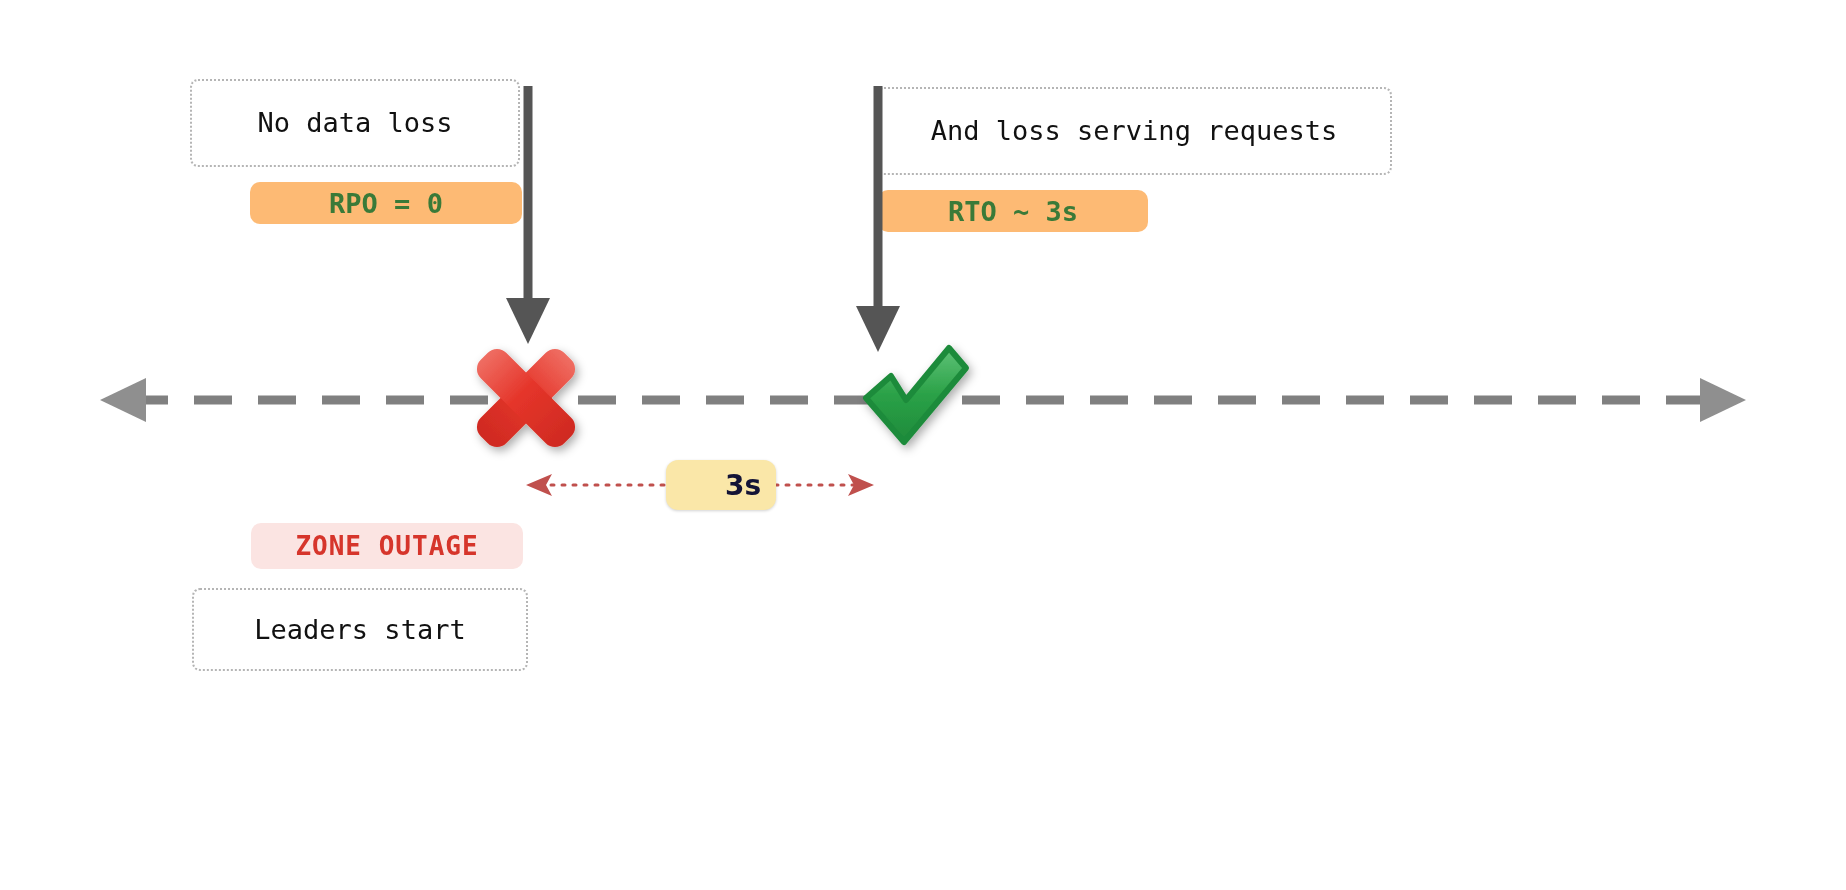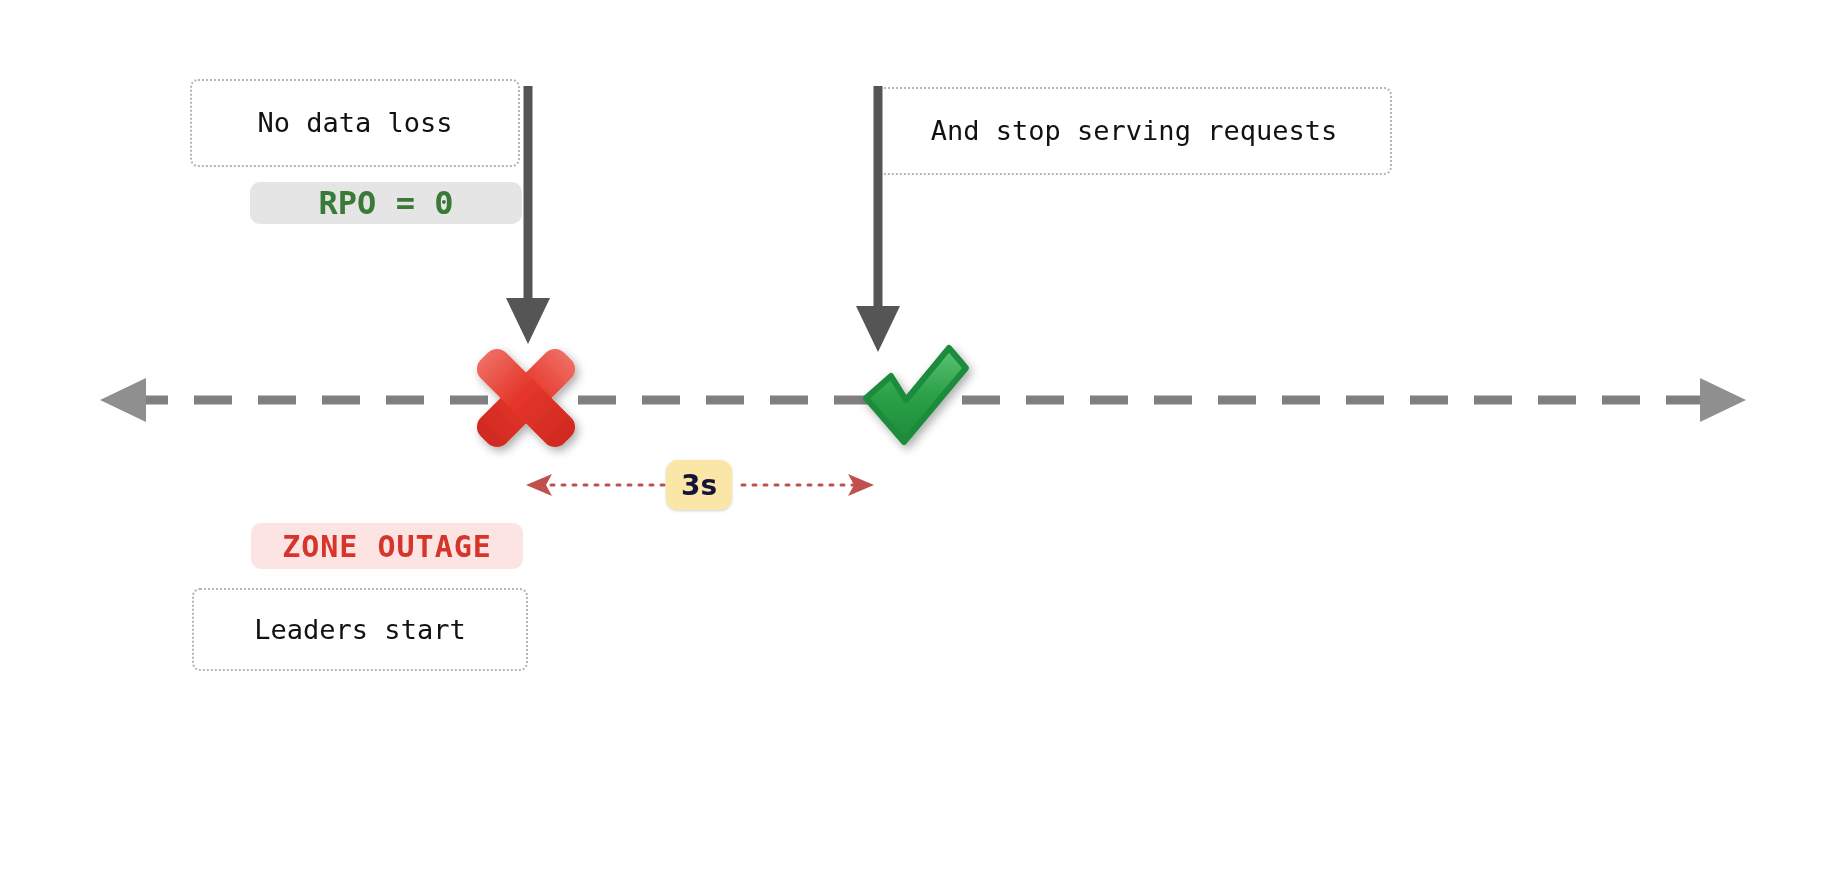--- a/index.html
+++ b/index.html
@@ -34,22 +34,22 @@
     border-radius:10px;
     display:flex;
     align-items:center;
     justify-content:center;
     font-family:"DejaVu Sans Mono","Liberation Mono",monospace;
     font-weight:bold;
     white-space:pre;
     box-sizing:border-box;
     z-index:3;
   }
-  .badge-green{background:#e5e5e5;color:#3a7a38;font-size:32px;}
-  .badge-red{background:#fbe4e2;color:#d6352b;font-size:30px;letter-spacing:1px;}
+  .badge-green{background:#fdba74;color:#3a7a38;font-size:27px;}
+  .badge-red{background:#fbe4e2;color:#d6352b;font-size:26px;letter-spacing:1px;}
 
   
   .droparrow{position:absolute;z-index:5;}
 
   
   #timeline{position:absolute;left:0;top:360;z-index:1;}
 
   
   .marker{position:absolute;z-index:6;}
 
@@ -85,27 +85,30 @@
   <svg class="droparrow" style="left:850px;top:86px;" width="60" height="270" viewBox="0 0 60 270">
     <line x1="28" y1="0" x2="28" y2="228" stroke="#555555" stroke-width="9"></line>
     <polygon points="28,266 6,220 50,220" fill="#555555"></polygon>
   </svg>
 
   <div class="note" id="note-no-data-loss" style="left:190px;top:79px;width:330px;height:88px;">
     <span class="ln">No data loss</span>
   </div>
 
   <div class="note" id="note-tablet-failover" style="left:876px;top:87px;width:516px;height:88px;">
-    <span class="ln">And stop serving requests</span>
+    <span class="ln">And loss serving requests</span>
   </div>
 
   <div class="badge badge-green" id="badge-rpo" style="left:250px;top:182px;width:272px;height:42px;">
     <span>RPO = 0</span>
   </div>
 
+  <div class="badge badge-green" id="badge-rto" style="left:878px;top:190px;width:270px;height:42px;">
+    <span>RTO ~ 3s</span>
+  </div>
 
   <svg class="marker" style="left:462px;top:333px;" width="130" height="132" viewBox="0 0 130 132">
     <defs>
       <linearGradient id="redg" x1="0" y1="0" x2="0" y2="1">
         <stop offset="0%" stop-color="#ef6e63"></stop>
         <stop offset="45%" stop-color="#e5352a"></stop>
         <stop offset="100%" stop-color="#cf2a22"></stop>
       </linearGradient>
       <filter id="shx" x="-40%" y="-40%" width="190%" height="190%">
         <feDropShadow dx="3" dy="4" stdDeviation="5" flood-color="#000" flood-opacity="0.32"></feDropShadow>
@@ -133,21 +136,21 @@
     </g>
   </svg>
 
   <svg id="gap" style="left:500px;top:455px;" width="420" height="60" viewBox="0 0 420 60">
     <line x1="40" y1="30" x2="178" y2="30" stroke="#c0504d" stroke-width="3" stroke-dasharray="3 8" stroke-linecap="round"></line>
     <line x1="242" y1="30" x2="358" y2="30" stroke="#c0504d" stroke-width="3" stroke-dasharray="3 8" stroke-linecap="round"></line>
     <polygon points="26,30 52,19 46,30 52,41" fill="#c0504d"></polygon>
     <polygon points="374,30 348,19 354,30 348,41" fill="#c0504d"></polygon>
   </svg>
 
-  <div class="gapbadge" style="left:666px;top:460px;width:66px;height:50px;">
+  <div class="gapbadge" style="left:666px;top:460px;width:66px;height:50px;padding-left:44px;">
     <span>3s</span>
   </div>
 
   <div class="badge badge-red" id="badge-zone-outage" style="left:251px;top:523px;width:272px;height:46px;">
     <span>ZONE OUTAGE</span>
   </div>
 
   <div class="note" id="note-leaders-stop" style="left:192px;top:588px;width:336px;height:83px;">
     <span class="ln">Leaders start</span>
   </div>

